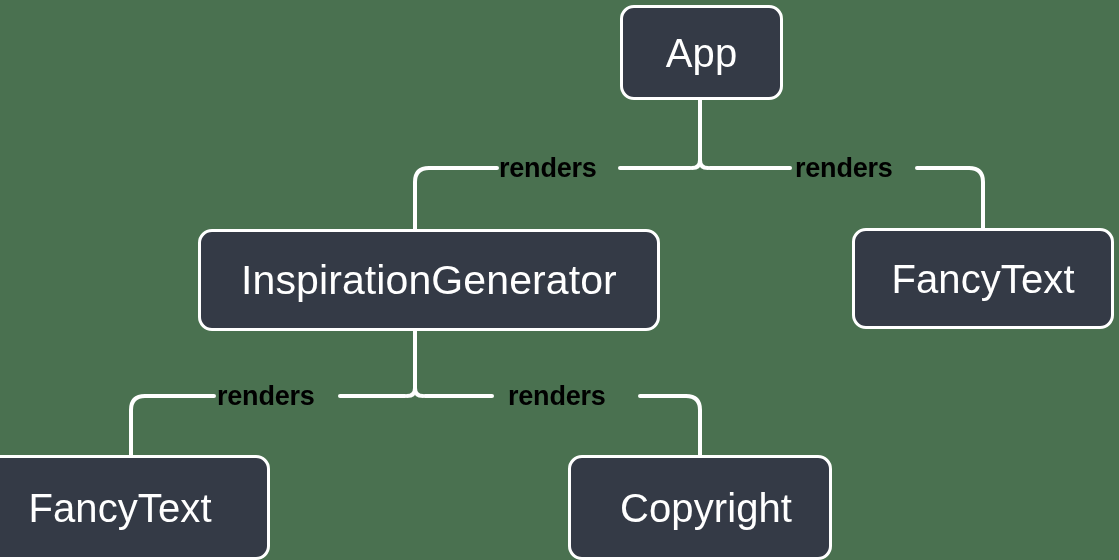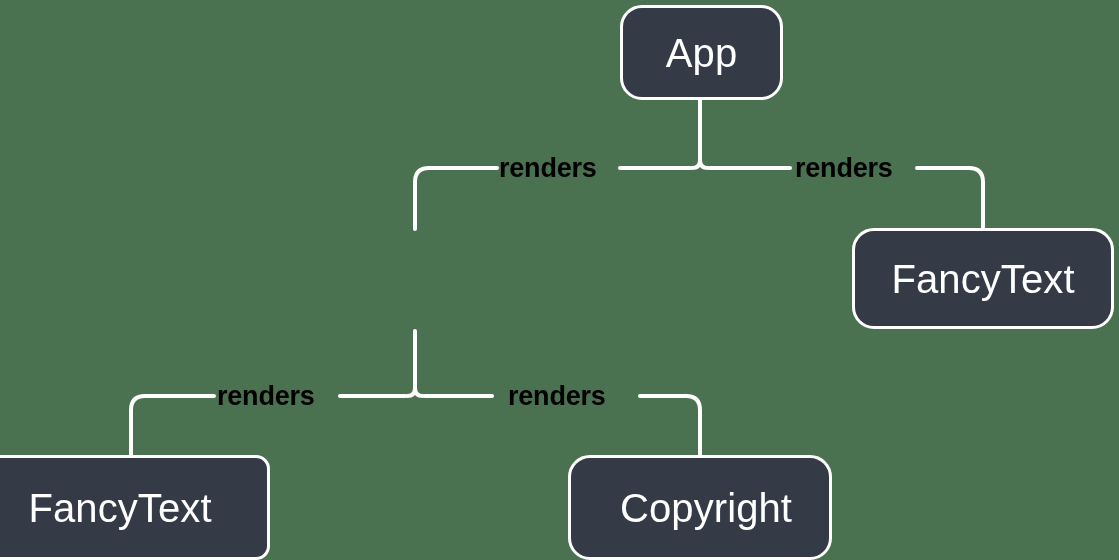--- a/index.html
+++ b/index.html
@@ -21,21 +21,21 @@
     top: 0;
     width: 1119px;
     height: 560px;
     pointer-events: none;
   }
   .node {
     position: absolute;
     box-sizing: border-box;
     background: #343a46;
     border: 3px solid #ffffff;
-    border-radius: 22px;
+    border-radius: 14px;
     display: flex;
     align-items: center;
     justify-content: center;
     color: #ffffff;
     font-size: 40px;
     font-weight: 400;
     letter-spacing: 0.1px;
     white-space: nowrap;
   }
   .node-label {
@@ -90,20 +90,23 @@
     <path d="M 214 396 L 145 396 Q 131 396 131 410 L 131 455"></path>
 
     <path d="M 425 396 L 492 396"></path>
     <path d="M 640 396 L 686 396 Q 700 396 700 410 L 700 455"></path>
   </svg>
 
   <div class="node" id="node-app">
     <span class="node-label">App</span>
   </div>
 
+  <div class="node" id="node-inspgen">
+    <span class="node-label">InspirationGenerator</span>
+  </div>
 
   <div class="node" id="node-fancy-r">
     <span class="node-label">FancyText</span>
   </div>
 
   <div class="node" id="node-fancy-l">
     <span class="node-label">FancyText</span>
   </div>
 
   <div class="node" id="node-copyright">

